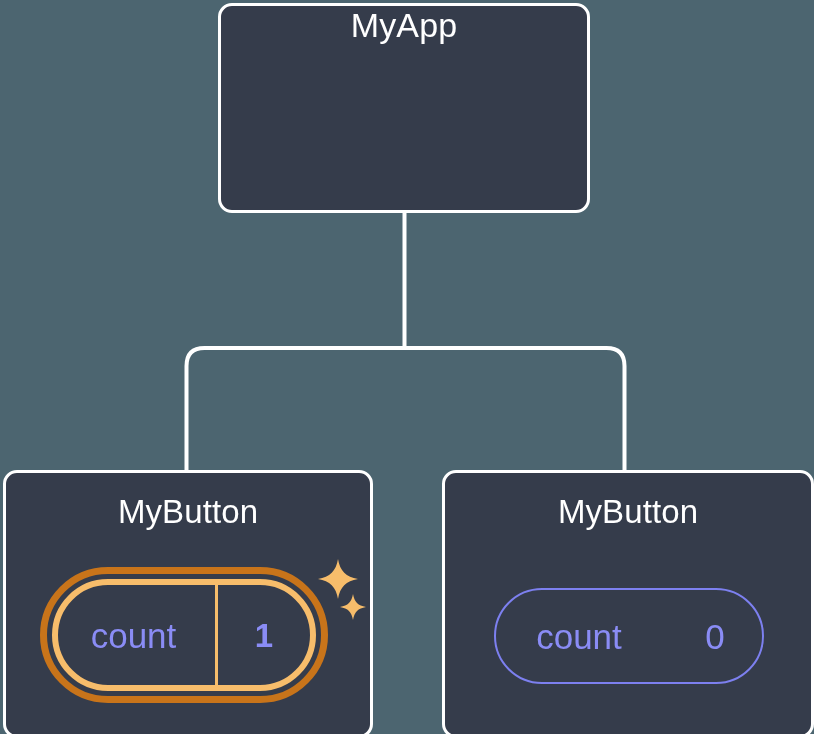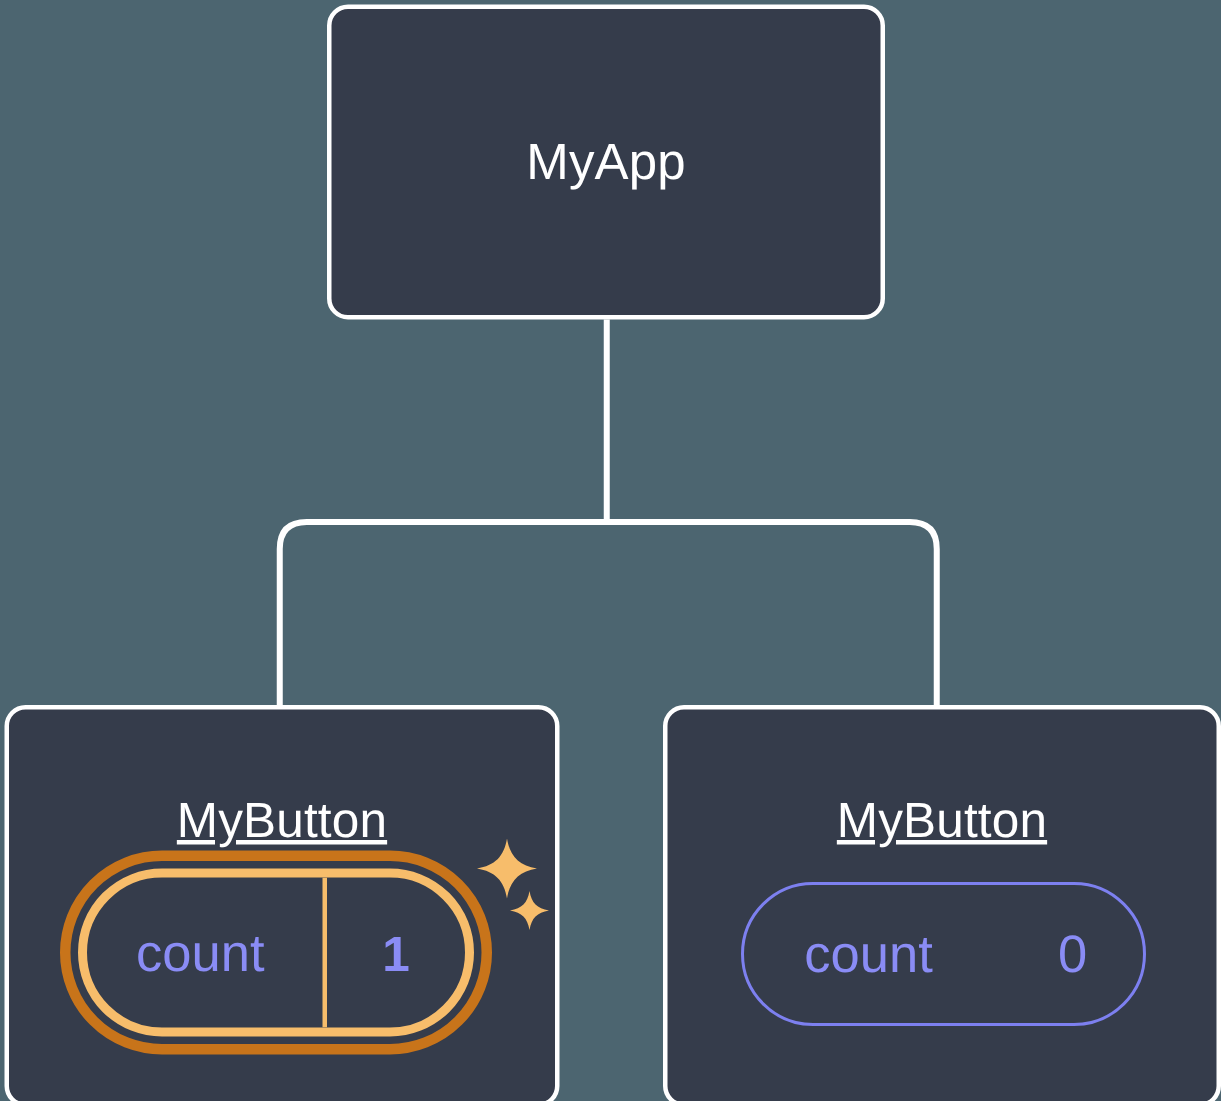--- a/index.html
+++ b/index.html
@@ -47,42 +47,40 @@
     font-weight: 400;
     letter-spacing: 0.1px;
     white-space: nowrap;
   }
 
   #node-app {
     left: 218px;
     top: 3px;
     width: 372px;
     height: 210px;
-    justify-content: center;
   }
   #node-app .node-title {
     font-size: 34px;
   }
 
   #node-btn-left {
     left: 3px;
     top: 470px;
     width: 370px;
     height: 268px;
   }
   #node-btn-right {
     left: 442px;
     top: 470px;
     width: 372px;
     height: 268px;
   }
   #node-btn-left .node-title,
   #node-btn-right .node-title {
-    margin-top: 55px;
-    text-decoration: underline;
+    margin-top: 20px;
   }
 
   
   .pill-wrap {
     position: absolute;
   }
   .pill {
     display: flex;
     align-items: center;
     box-sizing: border-box;

